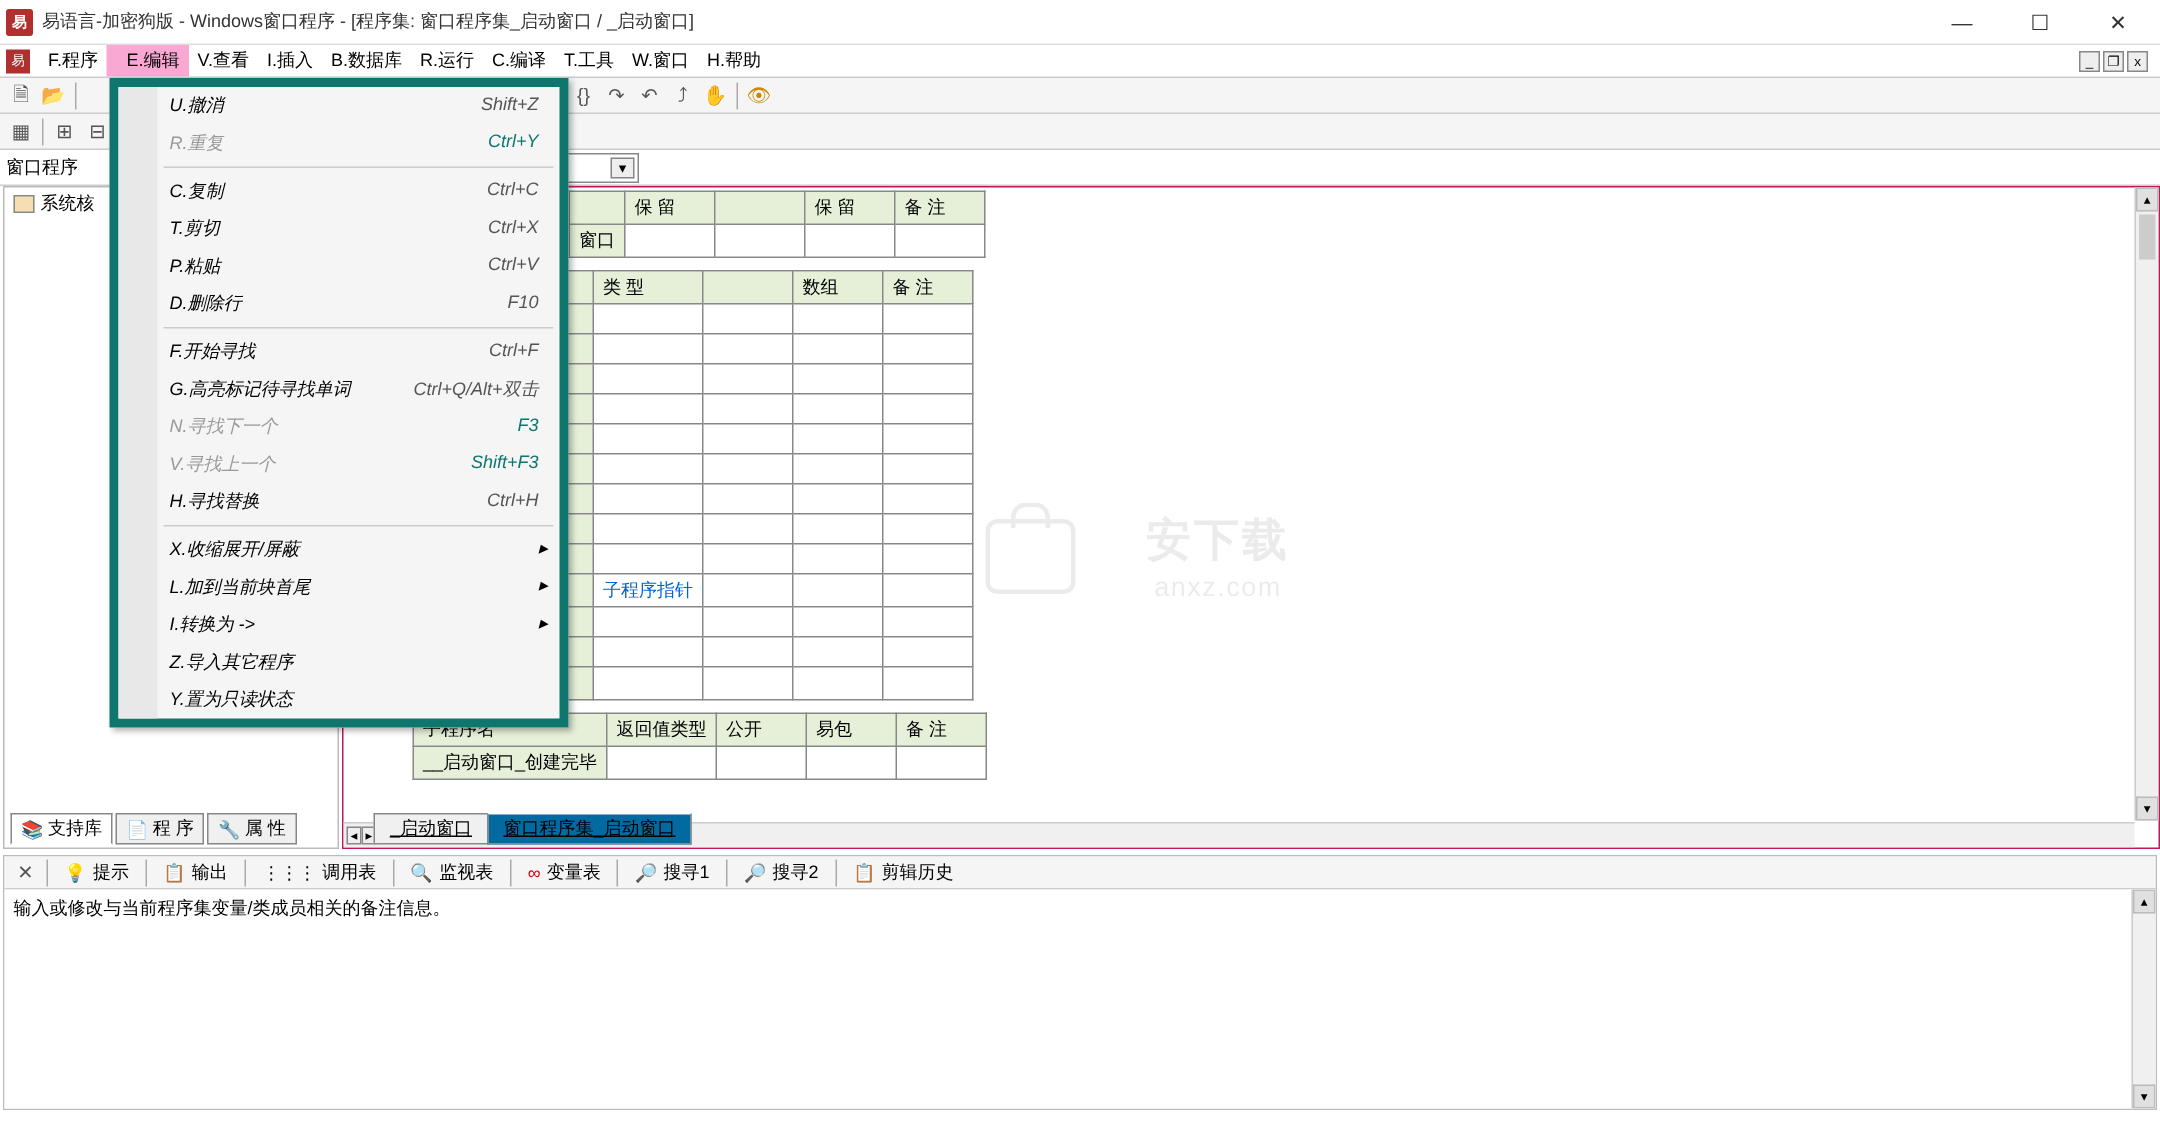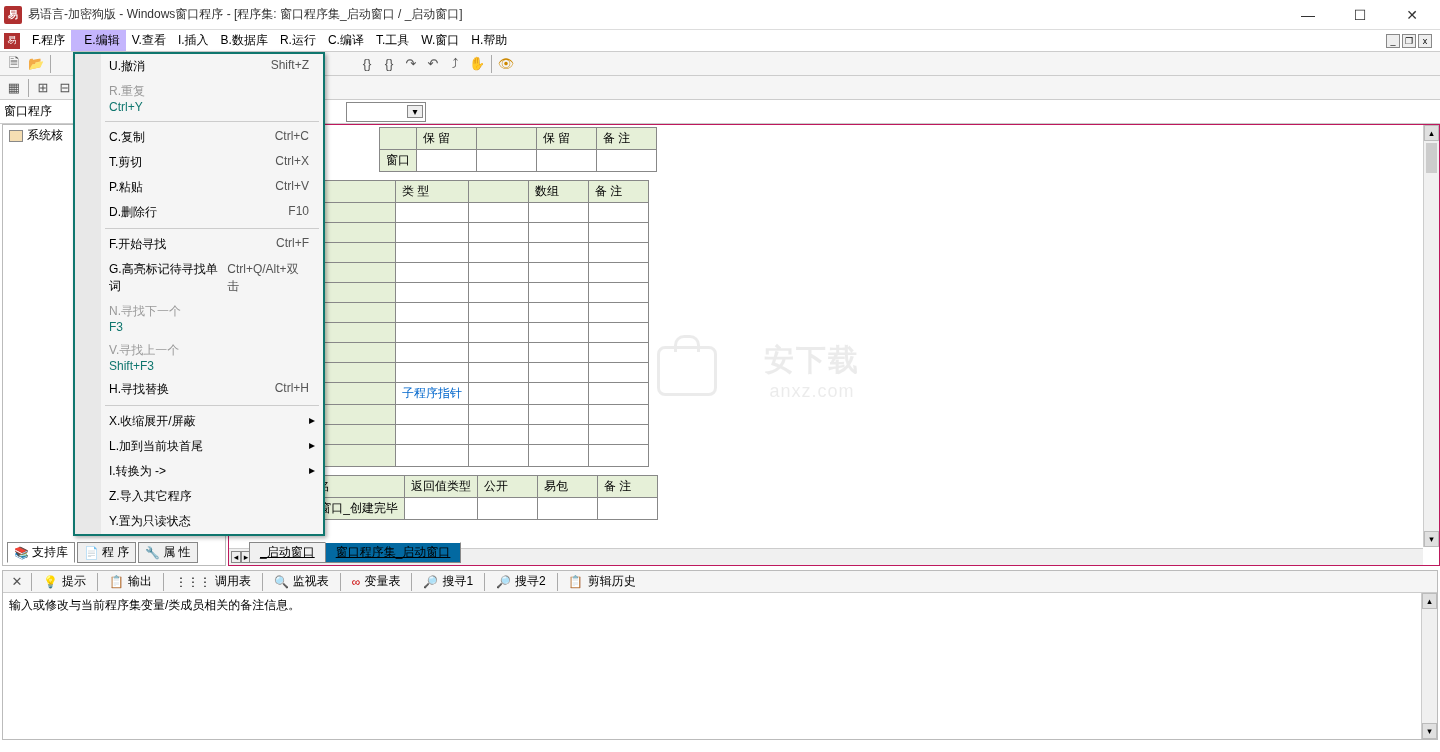--- a/index.html
+++ b/index.html
@@ -9,29 +9,29 @@
 .titlebar { height: 30px; display: flex; align-items: center; border-bottom: 1px solid #ddd; background: #fff; padding: 0 4px; }
 .titlebar .app-icon { width: 18px; height: 18px; background: #b03030; border-radius: 2px; margin-right: 6px; display:flex;align-items:center;justify-content:center;color:#fff;font-weight:bold;font-size:10px;}
 .titlebar .title { color: #333; flex: 1; }
 .winbtns { display: flex; gap: 24px; padding-right: 10px; color: #333; }
 .winbtn { cursor: pointer; font-size: 14px; width: 28px; text-align:center; }
 
 
 .menubar { height: 22px; display: flex; align-items: center; padding: 0 4px; background: #fff; border-bottom: 1px solid #ccc; }
 .menubar .app-icon-sm { width: 16px; height: 16px; background: #b03030; margin-right: 6px; display:flex;align-items:center;justify-content:center;color:#fff;font-size:9px;}
 .menuitem { padding: 2px 6px; cursor: pointer; }
-.menuitem:hover, .menuitem.active { background: #c4b5fd; padding-left: 13px; }
+.menuitem:hover, .menuitem.active { background: #f9a8d4; padding-left: 13px; }
 .doc-controls { margin-left: auto; display: flex; gap: 2px; padding-right: 4px; }
 .doc-controls span { width: 14px; height: 14px; border: 1px solid #888; font-size: 9px; text-align:center; line-height:12px; cursor:pointer; background:#eee;}
 
 
-.dropdown { position: absolute; left: 73px; top: 52px; width: 252px; background: #f5f5f5; border: 2px solid #0f766e; box-shadow: 2px 2px 4px rgba(0,0,0,.3); z-index: 100; }
+.dropdown { position: absolute; left: 73px; top: 52px; width: 306px; background: #f5f5f5; border: 6px solid #0f766e; box-shadow: 2px 2px 4px rgba(0,0,0,.3); z-index: 100; font-style: italic; }
 .dropdown .strip { position:absolute; left:0; top:0; bottom:0; width:26px; background:#e8e8e8;}
 .dropdown .mi { padding: 4px 14px 4px 34px; display: flex; justify-content: space-between; position: relative; cursor:pointer;}
-.dropdown .mi.disabled { color: #999; flex-direction: column; }
+.dropdown .mi.disabled { color: #999; }
 .dropdown .sep { height: 1px; background: #ccc; margin: 3px 4px 3px 30px; }
 .dropdown .sc { color: #555; }
 .dropdown .mi.disabled .sc { color: #0f766e; }
 .dropdown .mi .sub { position:absolute; right:8px; }
 
 
 .toolbar { height: 24px; display: flex; align-items: center; border-bottom: 1px solid #ccc; padding: 0 4px; gap: 2px; background: #f5f5f5; }
 .tbtn { width: 20px; height: 20px; display: flex; align-items: center; justify-content: center; color: #555; cursor:pointer; font-size: 13px;}
 .tsep { width: 1px; height: 18px; background: #aaa; margin: 0 2px; }
 

